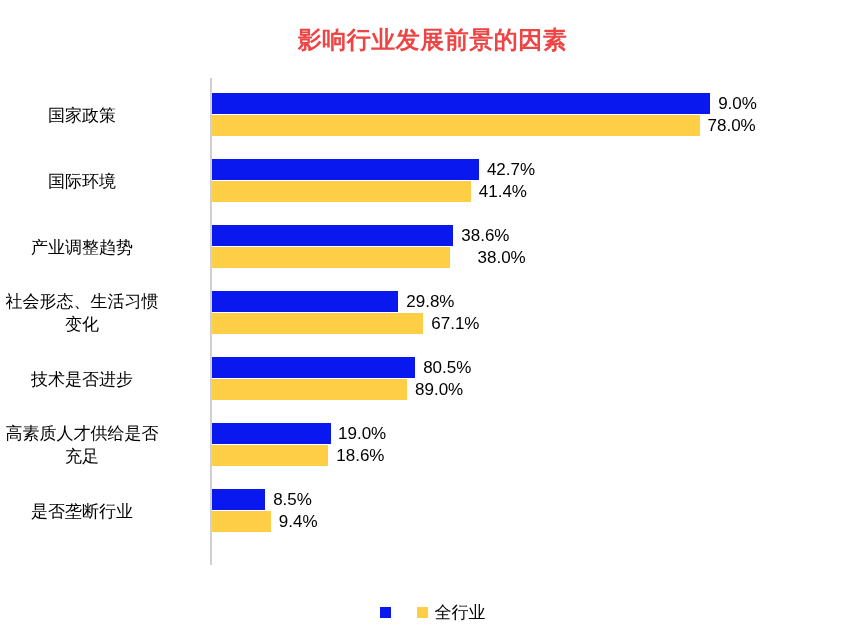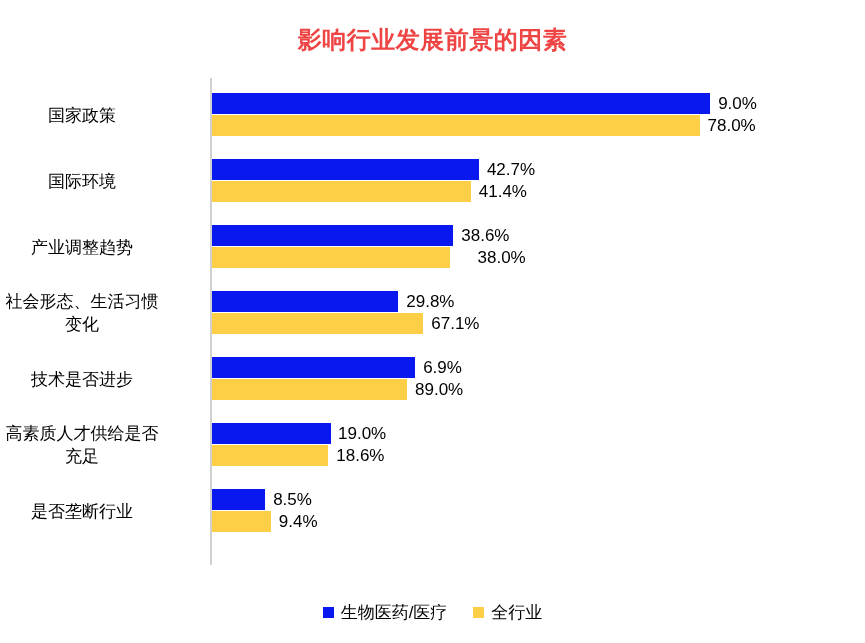--- a/index.html
+++ b/index.html
@@ -183,21 +183,21 @@
               <div class="bar series-1" style="width: 211.25px; background: rgb(255, 206, 71);"></div>
               <span class="bar-value" style="left: 219.25px;">67.1%</span>
             </div>
           </div>
         </div>
         <div class="cat-group" style="top: 279px;">
           <div class="cat-label">技术是否进步</div>
           <div class="bars">
             <div class="bar-row">
               <div class="bar series-0" style="width: 203.125px; background: rgb(10, 24, 240);"></div>
-              <span class="bar-value" style="left: 211.125px;">6.9%</span>
+              <span class="bar-value" style="left: 211.125px;">80.5%</span>
             </div>
             <div class="bar-row">
               <div class="bar series-1" style="width: 195px; background: rgb(255, 206, 71);"></div>
               <span class="bar-value" style="left: 203px;">89.0%</span>
             </div>
           </div>
         </div>
         <div class="cat-group" style="top: 345px;">
           <div class="cat-label">高素质人才供给是否
 充足</div>
@@ -224,21 +224,20 @@
               <span class="bar-value" style="left: 66.75px;">9.4%</span>
             </div>
           </div>
         </div>
       </div>
   </div>
 
   <div id="legend">
       <div class="legend-item">
         <span class="legend-swatch series-0" style="background: rgb(10, 24, 240);"></span>
-        <span class="legend-label">生物医药/医疗</span>
       </div>
       <div class="legend-item">
         <span class="legend-swatch series-1" style="background: rgb(255, 206, 71);"></span>
         <span class="legend-label">全行业</span>
       </div>
     </div>
 
 </div>
 
 </body></html>

